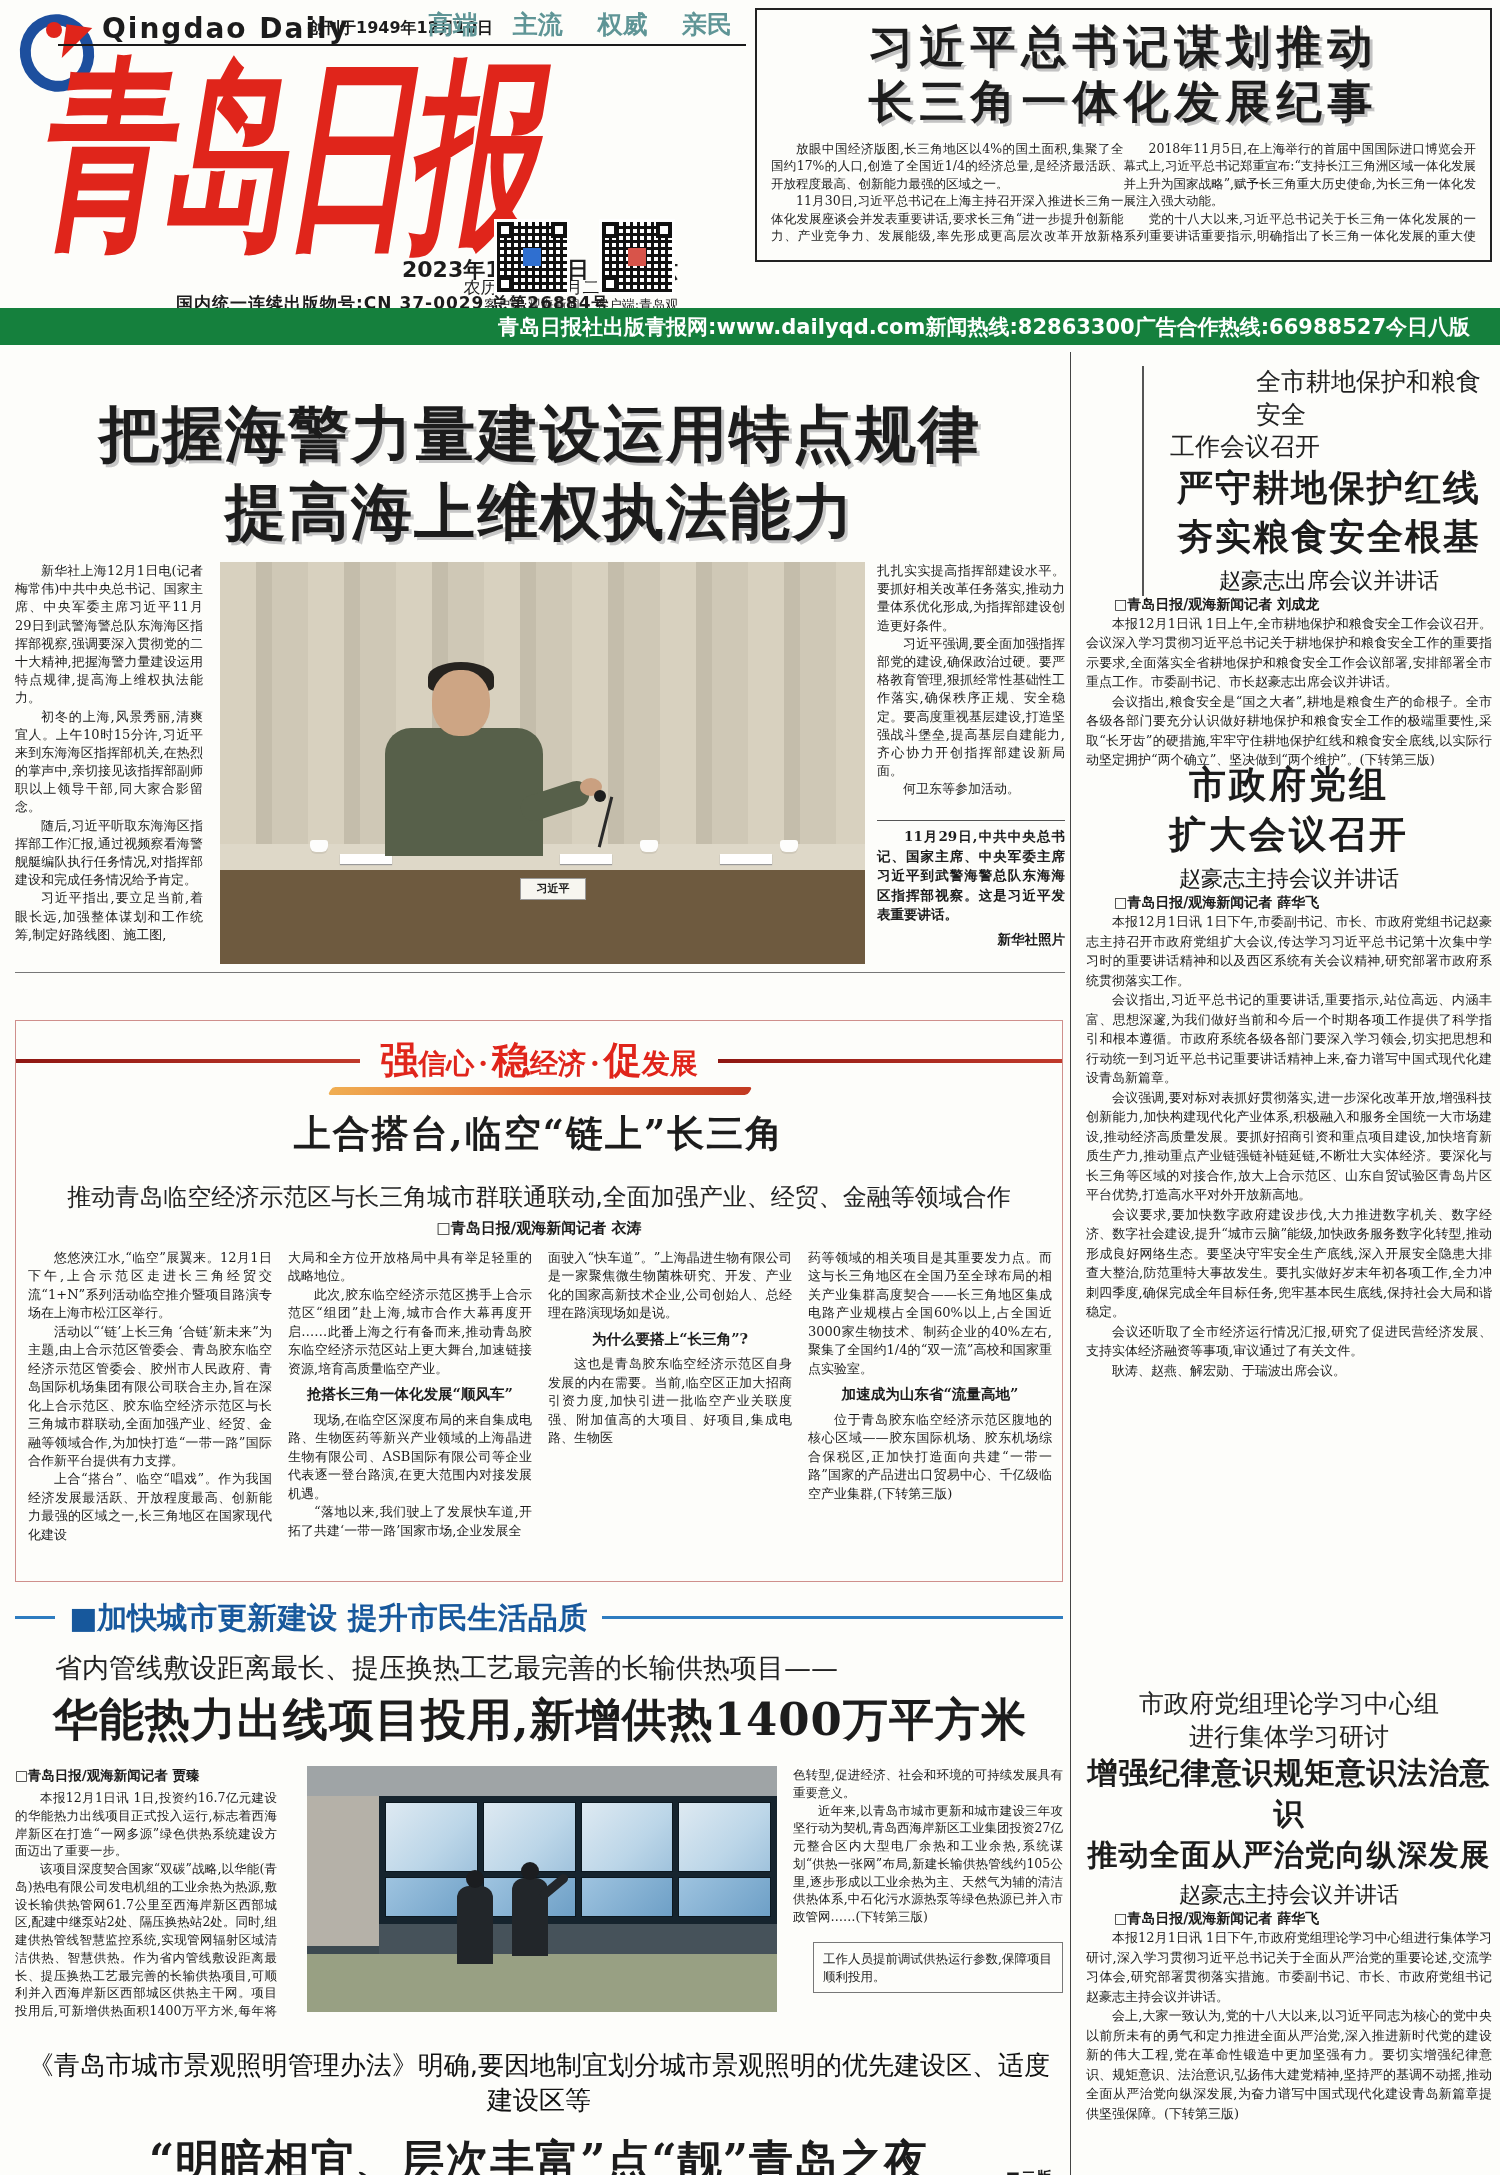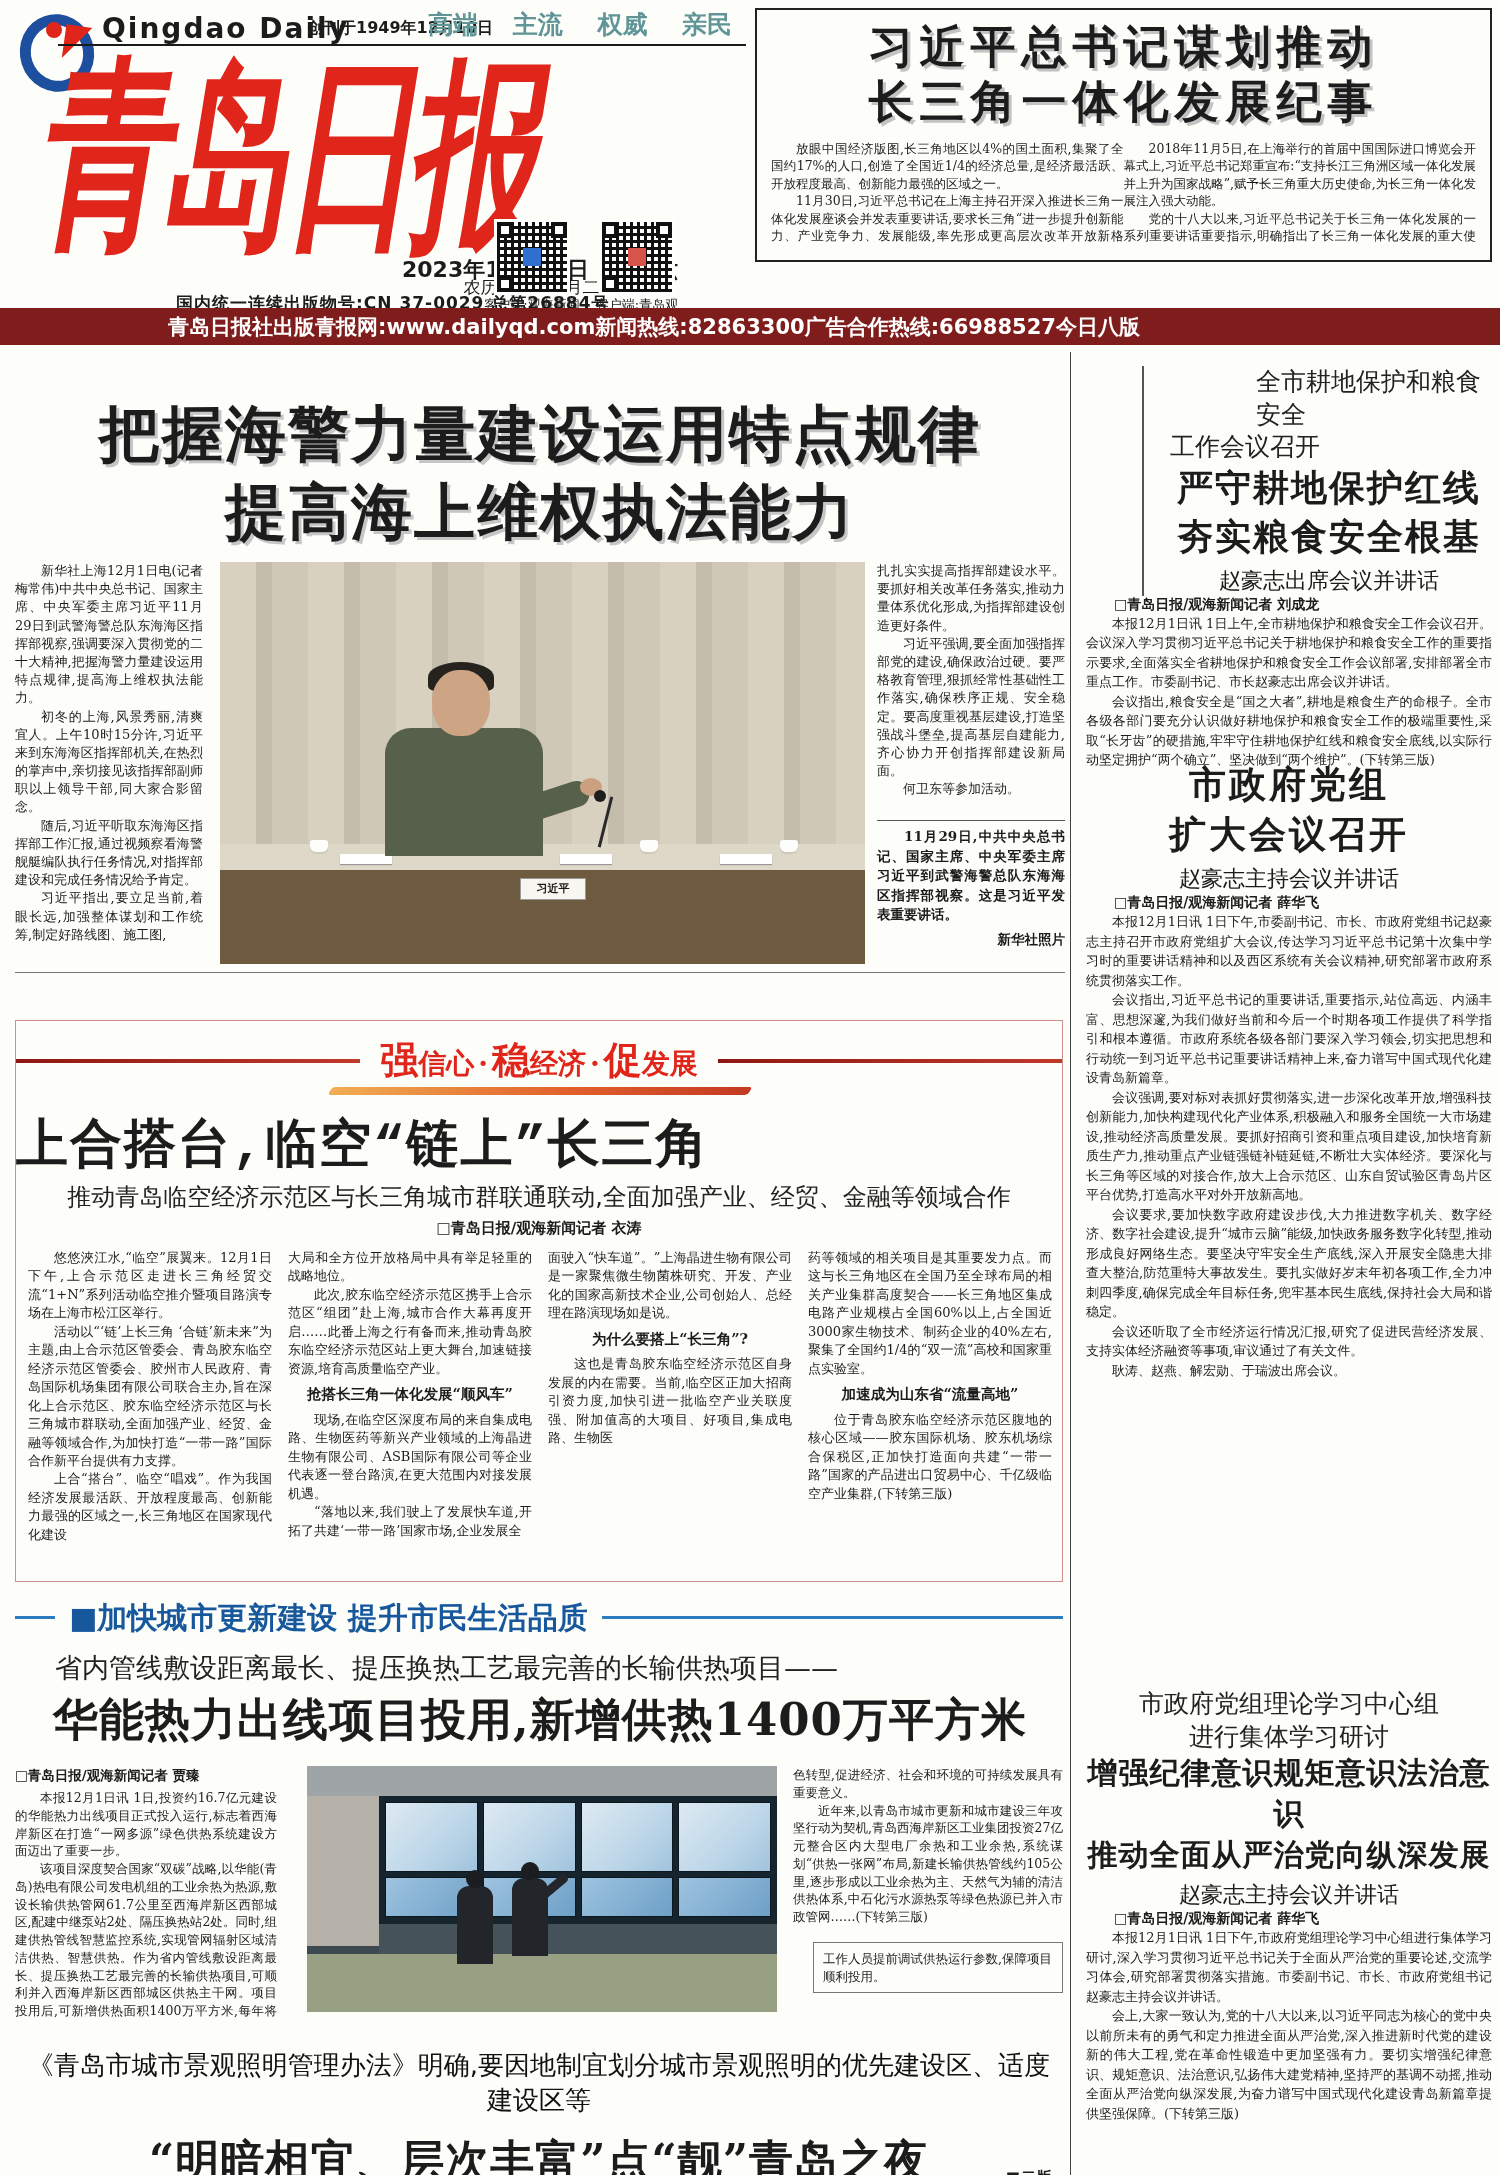--- a/index.html
+++ b/index.html
@@ -29,22 +29,22 @@
   .qr .chip{position:absolute;left:26px;top:26px;width:18px;height:18px;}
   .chip.blue{background:#2f6fd0;} .chip.red{background:#d8544a;}
   .qr-label{position:absolute;top:296px;width:110px;text-align:center;font-size:13px;}
   
   .tr-box{position:absolute;left:755px;top:8px;width:737px;height:254px;border:2px solid #222;box-sizing:border-box;padding:10px 14px;}
   .tr-h{ text-align:center;font-size:45px;font-weight:bold;letter-spacing:6px;line-height:1.22;
         text-shadow:3px 3px 0 #c3c3c3;}
   .tr-cols{display:flex;margin-top:10px;height:104px;overflow:hidden;}
   .tr-col{flex:1;font-size:12.5px;line-height:1.4;text-align:justify;overflow:hidden;}
   
-  .info-bar{position:absolute;left:0;top:308px;width:1500px;height:37px;background:#7f1d1d;color:#fff;
-            display:flex;align-items:center;justify-content:flex-start;box-sizing:border-box;
+  .info-bar{position:absolute;left:0;top:308px;width:1500px;height:37px;background:#15803d;color:#fff;
+            display:flex;align-items:center;justify-content:flex-end;box-sizing:border-box;
             padding:0 30px 0 168px;font-size:21px;font-weight:bold;}
   
   .lead{position:absolute;left:15px;top:352px;width:1050px;height:622px;}
   .lead-kicker{position:absolute;left:0;top:4px;width:100%;text-align:center;font-size:29px;letter-spacing:2px;color:#222;}
   .lead-h1{position:absolute;left:0;top:42px;width:100%;text-align:center;font-size:61px;font-weight:bold;letter-spacing:2px;text-shadow:3px 3px 0 #c6c6c6;}
   .lead-h2{position:absolute;left:0;top:120px;width:100%;text-align:center;font-size:61px;font-weight:bold;letter-spacing:2px;text-shadow:3px 3px 0 #c6c6c6;}
   .lead-colL{position:absolute;left:0;top:210px;width:188px;height:402px;overflow:hidden;font-size:13px;line-height:1.4;text-align:justify;}
   .lead-colR{position:absolute;left:862px;top:210px;width:188px;height:402px;}
   .lead-colR .body{height:250px;overflow:hidden;font-size:13px;line-height:1.4;text-align:justify;}
   .lead-rule{border-top:1px solid #555;margin:8px 0 6px;}
@@ -68,21 +68,21 @@
   .p1-plate{position:absolute;left:300px;bottom:64px;width:64px;height:20px;background:#f7f6f0;border:1px solid #999;
             font-size:11px;text-align:center;line-height:20px;font-weight:bold;}
   
   .sco{position:absolute;left:15px;top:1020px;width:1048px;height:562px;border:1px solid #cf8f8c;box-sizing:border-box;}
   .sco-bannerrow{position:absolute;left:0;top:14px;width:100%;display:flex;align-items:center;}
   .sco-line{flex:1;height:4px;background:linear-gradient(90deg,#8f1712,#c03a2b);}
   .sco-banner{padding:0 20px;font-weight:bold;color:#e0251b;white-space:nowrap;}
   .sco-banner .bb{font-size:38px;} .sco-banner .bs{font-size:28px;} .sco-banner .dot{font-size:28px;padding:0 4px;}
   .sco-gradbar{position:absolute;left:314px;top:66px;width:420px;height:8px;border-radius:3px;
                background:linear-gradient(90deg,#f0ae52,#e2622d 55%,#c23a22);transform:skewX(-30deg);}
-  .sco-h{position:absolute;left:0;top:88px;width:100%;text-align:left;font-size:52px;font-weight:bold;letter-spacing:2px;font-family:Liberation Mono, monospace;}
+  .sco-h{position:absolute;left:0;top:88px;width:100%;text-align:center;font-size:37px;font-weight:bold;letter-spacing:2px;}
   .sco-sub{position:absolute;left:0;top:160px;width:100%;text-align:center;font-size:24px;color:#222;}
   .sco-byline{position:absolute;left:0;top:198px;width:100%;text-align:center;font-size:15px;font-weight:bold;}
   .sco-cols{position:absolute;left:12px;top:228px;width:1024px;display:flex;gap:16px;}
   .sco-col{flex:1;height:318px;overflow:hidden;font-size:13px;line-height:1.42;text-align:justify;}
   
   .hn{position:absolute;left:15px;top:1596px;width:1048px;height:444px;}
   .hn-bannerline{position:absolute;left:0;top:20px;width:100%;border-top:3px solid #2e7cc0;}
   .hn-banner{position:absolute;left:40px;top:2px;background:#fdfdfa;padding:0 14px;font-size:30px;font-weight:bold;color:#17589c;}
   .hn-eyebrow{position:absolute;left:40px;top:54px;font-size:27px;color:#222;}
   .hn-h{position:absolute;left:38px;top:94px;width:1010px;font-size:45px;font-weight:bold;letter-spacing:1px;}

